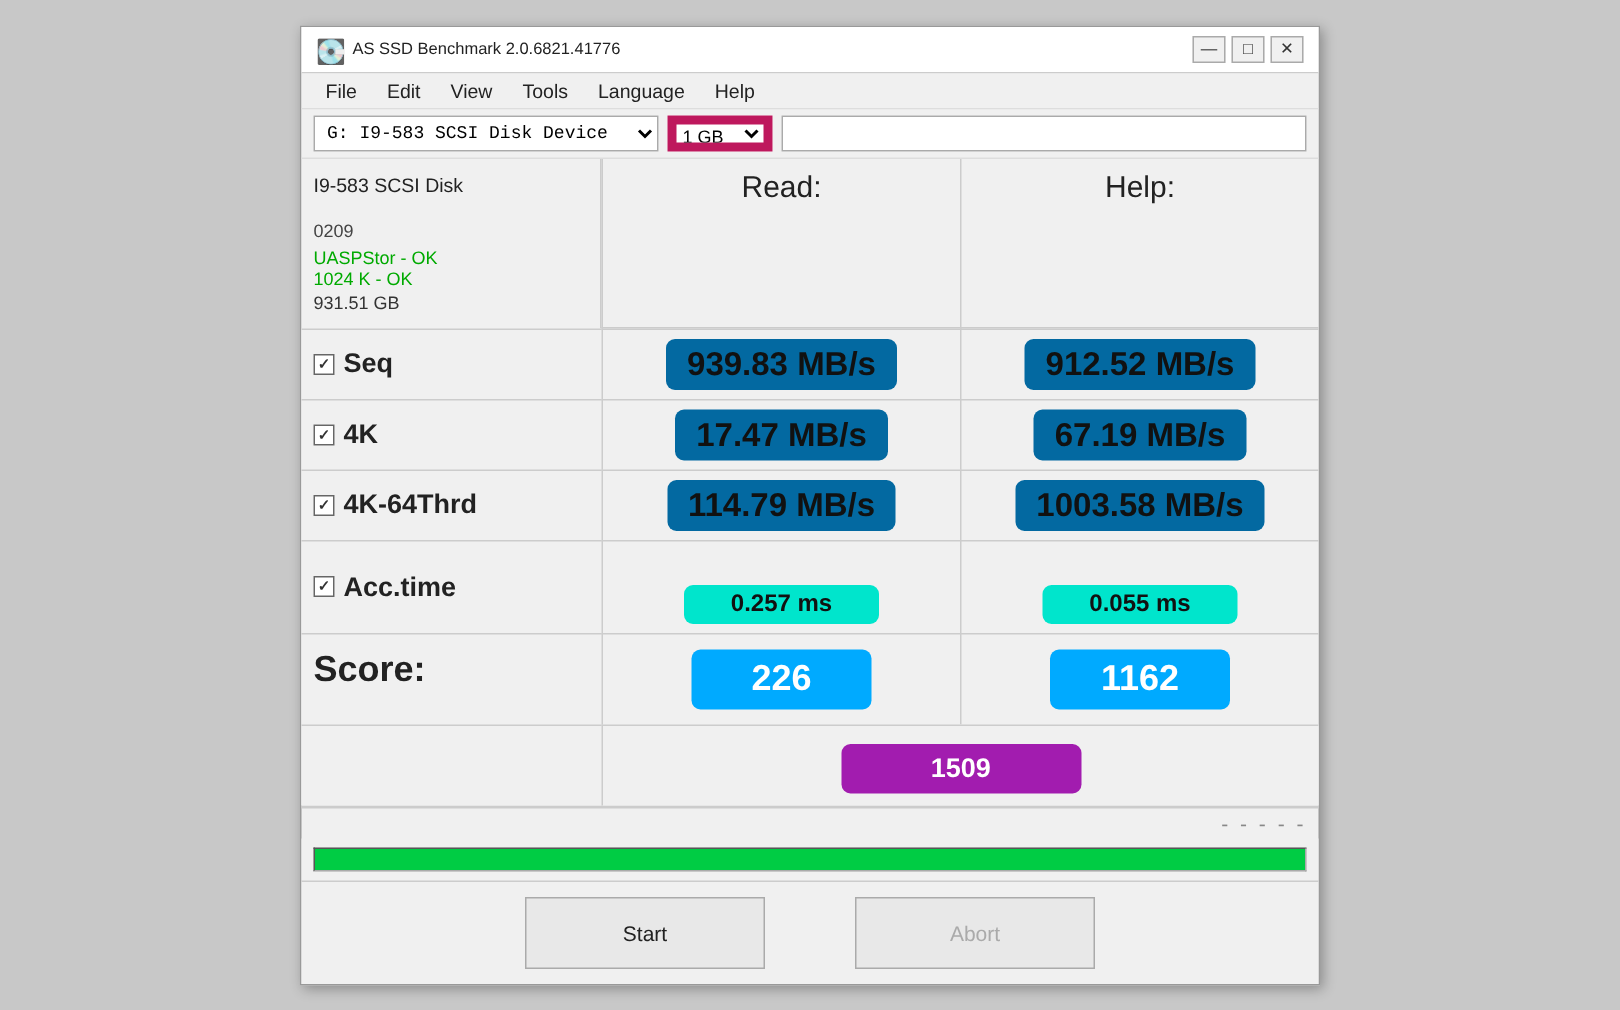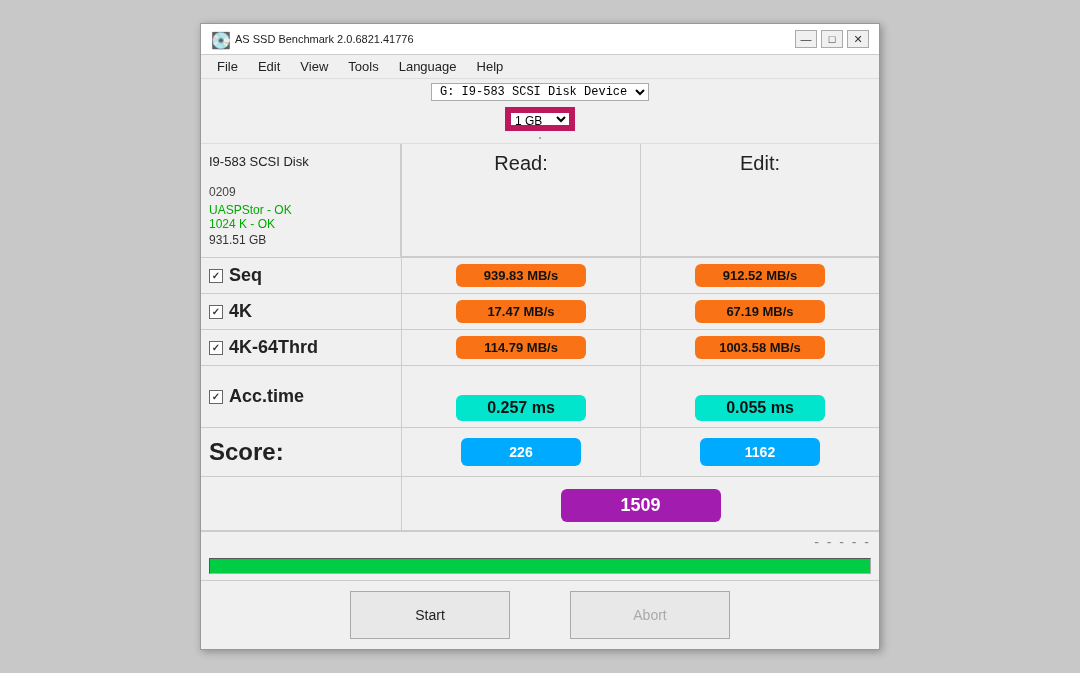--- a/index.html
+++ b/index.html
@@ -68,21 +68,20 @@
       cursor: pointer;
       color: #222;
     }
     .toolbar {
       display: flex;
       align-items: center;
       padding: 4px 8px;
       gap: 6px;
       background: #f0f0f0;
       border-bottom: 1px solid #ddd;
-      flex-direction: column;
     }
     .drive-select {
       flex: 1;
       max-width: 230px;
       height: 24px;
       font-size: 12px;
       font-family: 'Courier New', monospace;
       border: 1px solid #aaa;
       background: white;
       padding: 0 4px;
@@ -163,24 +162,24 @@
     }
     .bench-value {
       display: flex;
       align-items: center;
       justify-content: center;
       padding: 6px 8px;
       border-top: 1px solid #ccc;
       border-left: 1px solid #ccc;
     }
     .value-badge {
-      background: #f97316;
+      background: #0369a1;
       border-radius: 6px;
       padding: 4px 14px;
-      font-size: 13px;
+      font-size: 22px;
       font-weight: bold;
       color: #111;
       min-width: 130px;
       text-align: center;
     }
     .value-badge.acc {
       background: #00e5cc;
       font-size: 16px;
       margin-top: 23px;
     }
@@ -198,21 +197,21 @@
       align-items: center;
       justify-content: center;
       padding: 8px;
       border-top: 1px solid #ccc;
       border-left: 1px solid #ccc;
     }
     .score-badge {
       background: #00aaff;
       border-radius: 6px;
       padding: 6px 2px;
-      font-size: 14px;
+      font-size: 24px;
       font-weight: bold;
       color: #fff;
       min-width: 120px;
       text-align: center;
       margin: 2px;
     }
     .score-total {
       background: #a21caf;
       border-radius: 6px;
       padding: 6px 20px;
@@ -323,21 +322,21 @@
     <div class="info-panel">
       <div class="device-name">I9-583  SCSI Disk</div>
       <div class="device-id">0209</div>
       <div class="status-ok">UASPStor - OK</div>
       <div class="status-ok">1024 K - OK</div>
       <div class="disk-size">931.51 GB</div>
     </div>
 
     <div class="col-header">Read:</div>
 
-    <div class="col-header">Edit:</div>
+    <div class="col-header">Help:</div>
 
     <div class="bench-label">
       <span class="checkbox">✓</span>
       <span>Seq</span>
     </div>
     <div class="bench-value">
       <div class="value-badge">939.83 MB/s</div>
     </div>
     <div class="bench-value">
       <div class="value-badge">912.52 MB/s</div>

